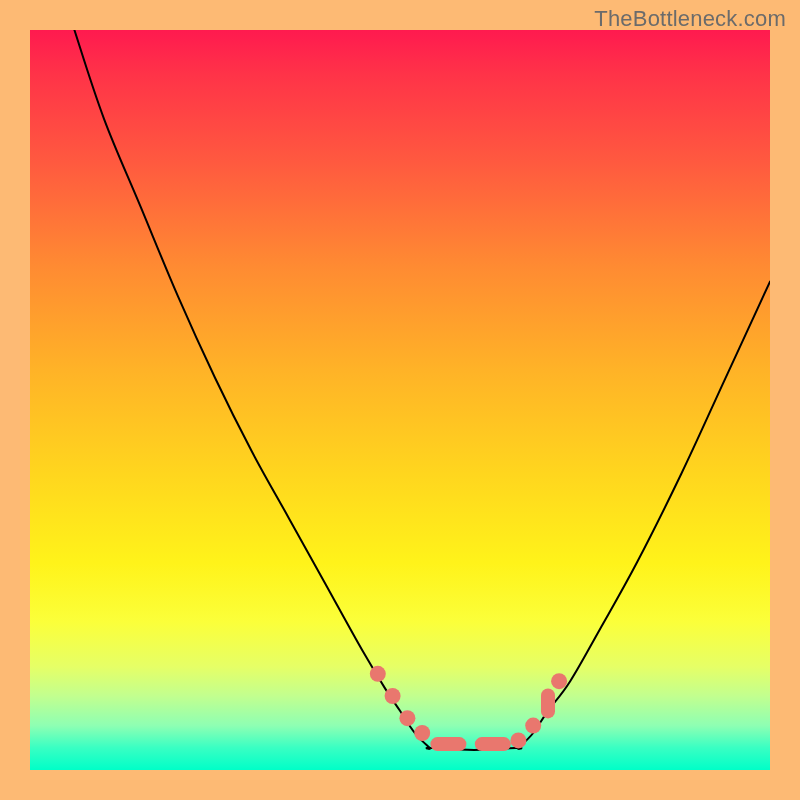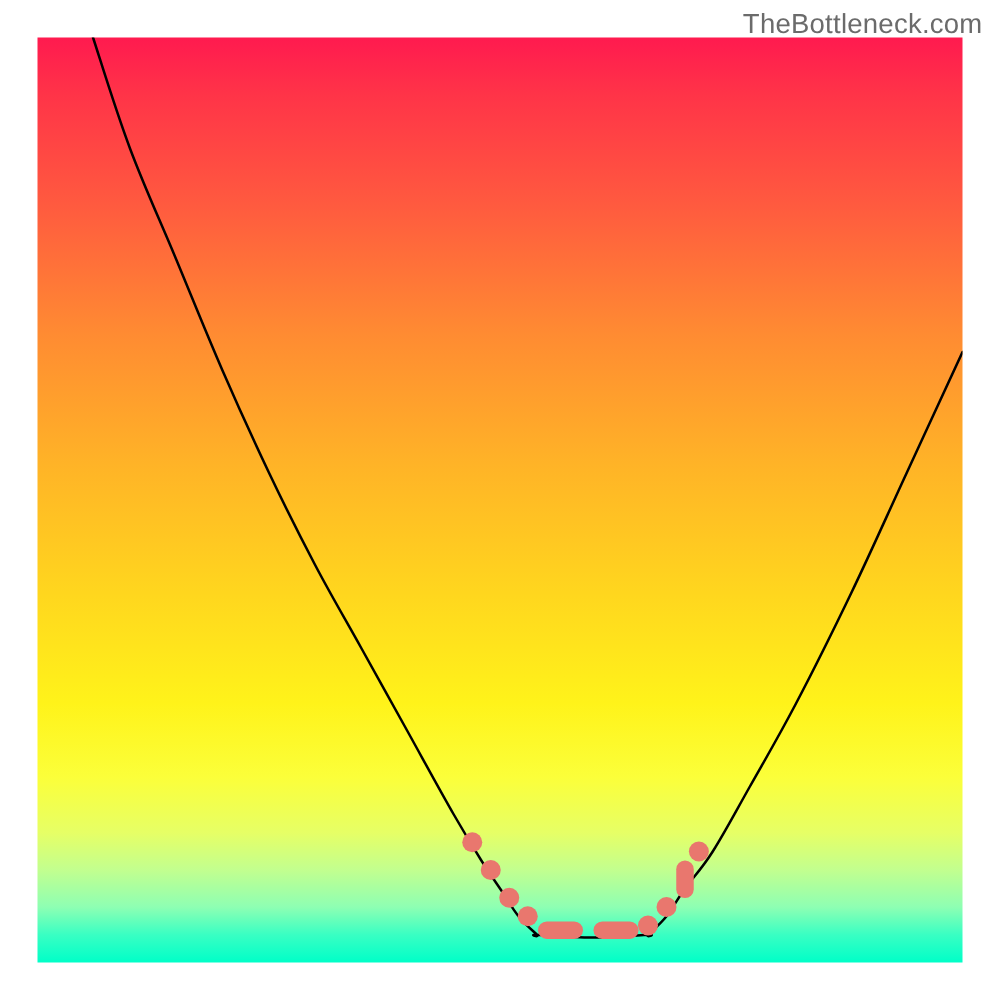--- a/index.html
+++ b/index.html
@@ -8,21 +8,21 @@
     width: 800px;
     height: 800px;
     background: #000;
     overflow: hidden;
     font-family: Arial, Helvetica, sans-serif;
   }
   .stage {
     position: relative;
     width: 800px;
     height: 800px;
-    background: #ffffff;
+    background: #fdba74;
   }
   .plot-area {
     position: absolute;
     left: 30px;
     top: 30px;
     width: 740px;
     height: 740px;
     background: linear-gradient(to bottom,
       #ff1a4f 0%,
       #ff3348 6%,

